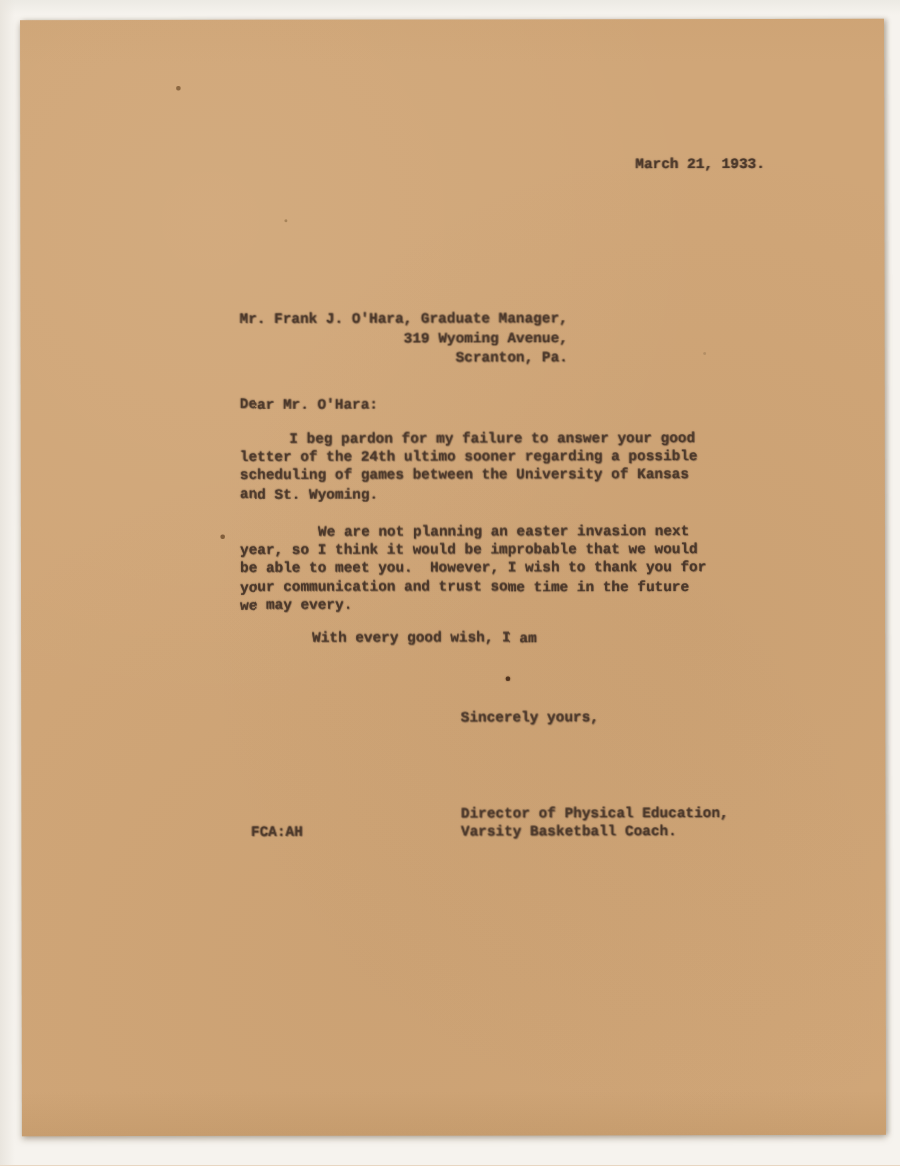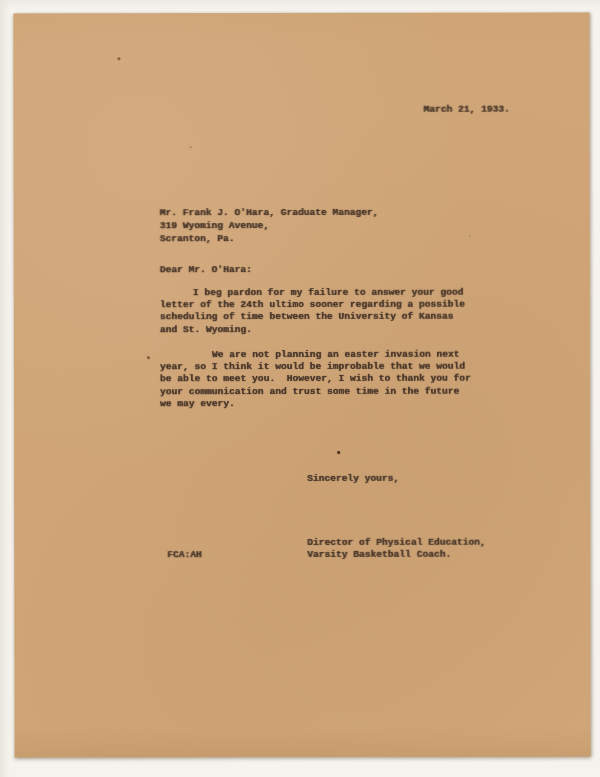--- a/index.html
+++ b/index.html
@@ -29,21 +29,21 @@
   .line, .blk .ln{
     font-family:"Liberation Mono","DejaVu Sans Mono",monospace;
     font-size:9.6px;font-weight:700;color:#4a372a;
     white-space:pre;letter-spacing:0;
     text-shadow:0 0 0.9px rgba(74,55,42,0.85), 0.4px 0.4px 0 rgba(74,55,42,0.35);
     filter:blur(0.15px);
   }
   .line{position:absolute;line-height:12.2px;}
   .blk{position:absolute;}
   .blk .ln{height:12.2px;line-height:12.2px;}
-  .blk.address .ln{height:12.8px;line-height:12.8px;}
+  .blk.address .ln{height:12.8px;line-height:12.8px;text-align:right;}
   .ind33{padding-left:33px;}
   .ind52{padding-left:52px;}
   .speck{position:absolute;border-radius:50%;}
   .speck.s1{left:104px;top:44px;width:2.5px;height:2.5px;background:#7a5733;opacity:.8;}
   .speck.s2{left:176px;top:133px;width:2px;height:2px;background:#8a6a42;opacity:.6;}
   .speck.s3{left:133px;top:343px;width:2.5px;height:2.5px;background:#6d4c2c;opacity:.8;}
   .speck.s4{left:455px;top:222px;width:2px;height:2px;background:#a2805a;opacity:.6;}
   .ink-dot{position:absolute;left:323px;top:438px;width:3.2px;height:3.2px;border-radius:50%;background:#51341f;box-shadow:0 0 1px rgba(81,52,31,0.8);}
 </style>
 </head>
@@ -63,32 +63,33 @@
       <div class="ln">Mr. Frank J. O'Hara, Graduate Manager,</div>
       <div class="ln">319 Wyoming Avenue,</div>
       <div class="ln">Scranton, Pa.</div>
     </div>
 
     <div class="line" style="left:146px;top:251px;">Dear Mr. O'Hara:</div>
 
     <div class="blk" style="left:146px;top:274px;">
       <div class="ln ind33">I beg pardon for my failure to answer your good</div>
       <div class="ln">letter of the 24th ultimo sooner regarding a possible</div>
-      <div class="ln">scheduling of time between the University of Kansas</div>
+      <div class="ln">scheduling of games between the University of Kansas</div>
       <div class="ln">and St. Wyoming.</div>
     </div>
 
     <div class="blk" style="left:146px;top:336px;">
       <div class="ln ind52">We are not planning an easter invasion next</div>
       <div class="ln">year, so I think it would be improbable that we would</div>
       <div class="ln">be able to meet you.  However, I wish to thank you for</div>
       <div class="ln">your communication and trust some time in the future</div>
       <div class="ln">we may every.</div>
     </div>
 
+    <div class="line" style="left:194px;top:407px;">With every good wish, I am</div>
 
     <div class="ink-dot"></div>
 
     <div class="line" style="left:293px;top:460px;">Sincerely yours,</div>
 
     <div class="blk" style="left:293px;top:524px;">
       <div class="ln">Director of Physical Education,</div>
       <div class="ln">Varsity Basketball Coach.</div>
     </div>
 

